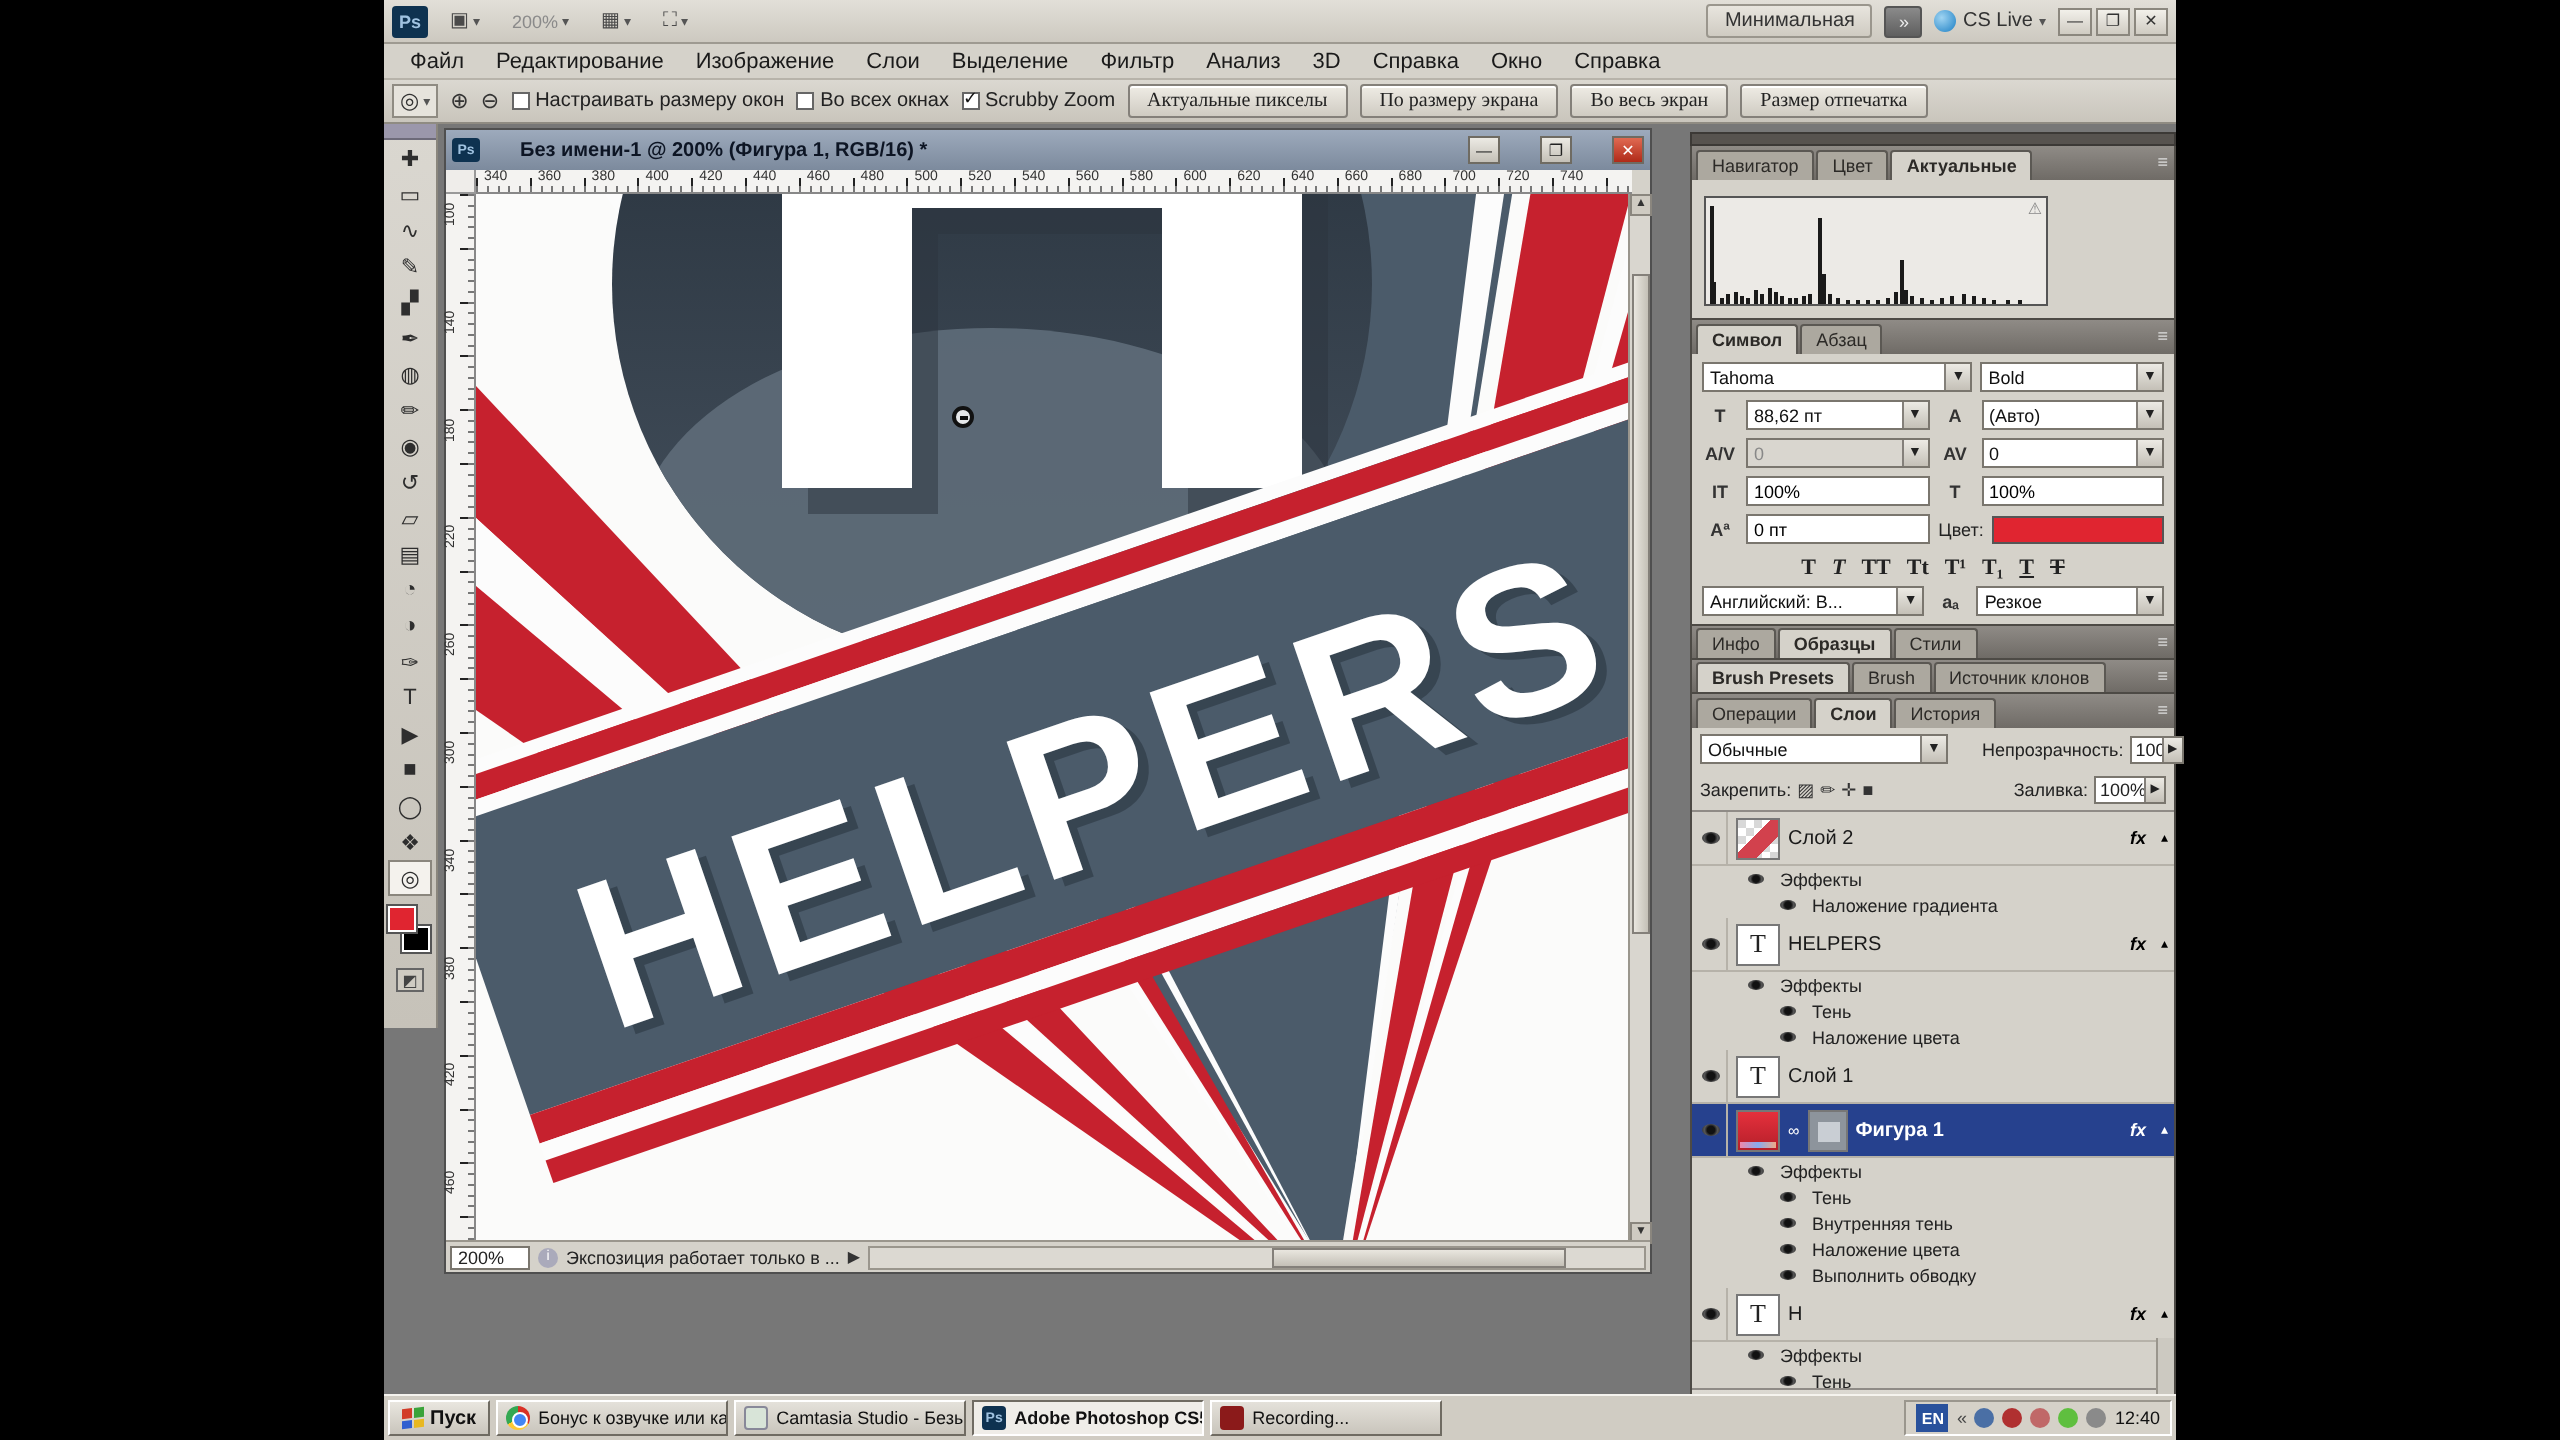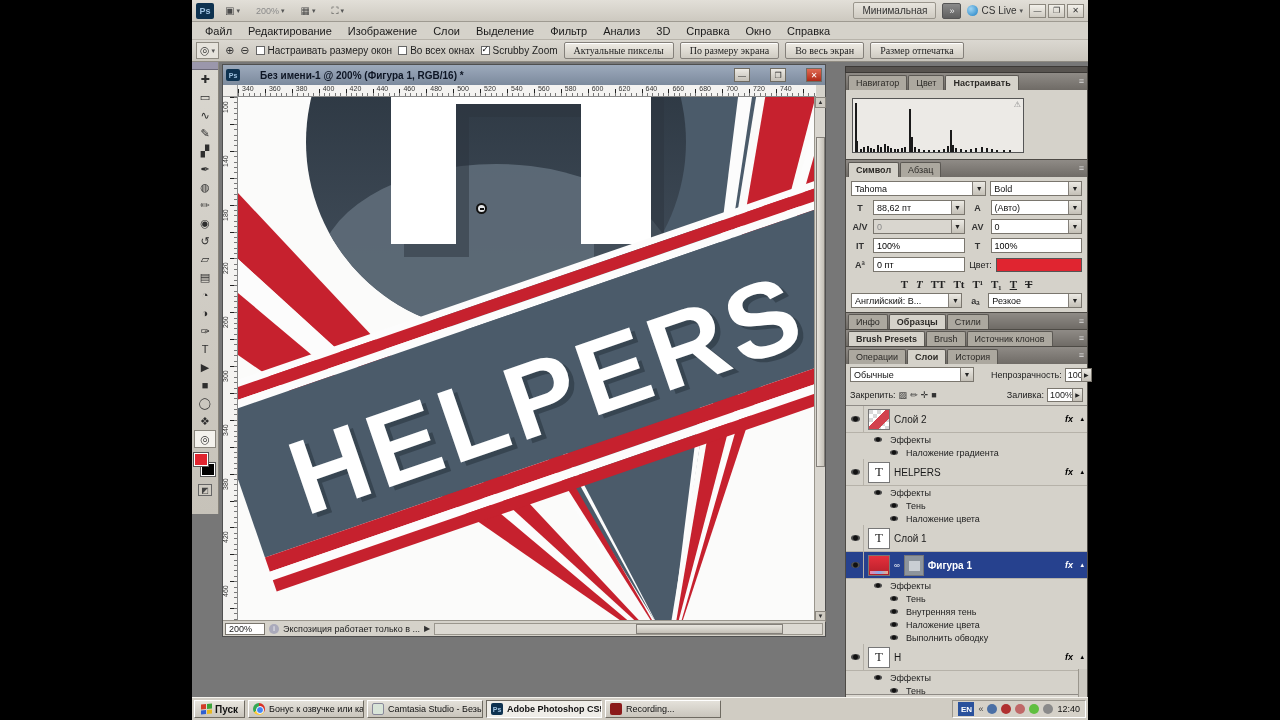--- a/index.html
+++ b/index.html
@@ -395,21 +395,21 @@
         </div>
       </div>
 
       <div class="dock">
         <div class="dock-top"></div>
 
         <div class="pgroup">
           <div class="ptabs">
             <span class="ptab">Навигатор</span>
               <span class="ptab">Цвет</span>
-              <span class="ptab active">Настраивать</span>
+              <span class="ptab active">Актуальные</span>
             <span class="pmenu">≡</span>
           </div>
           <div class="hist-body">
             <div class="hist-box" id="histBox">
               <span class="hist-warn">⚠</span>
             <div class="hist-bar" style="left: 1.7px; height: 49.4px;"></div>
                 <div class="hist-bar" style="left: 3.4px; height: 11.44px;"></div>
                 <div class="hist-bar" style="left: 6.8px; height: 3.12px;"></div>
                 <div class="hist-bar" style="left: 10.2px; height: 4.68px;"></div>
                 <div class="hist-bar" style="left: 13.6px; height: 6.24px;"></div>

